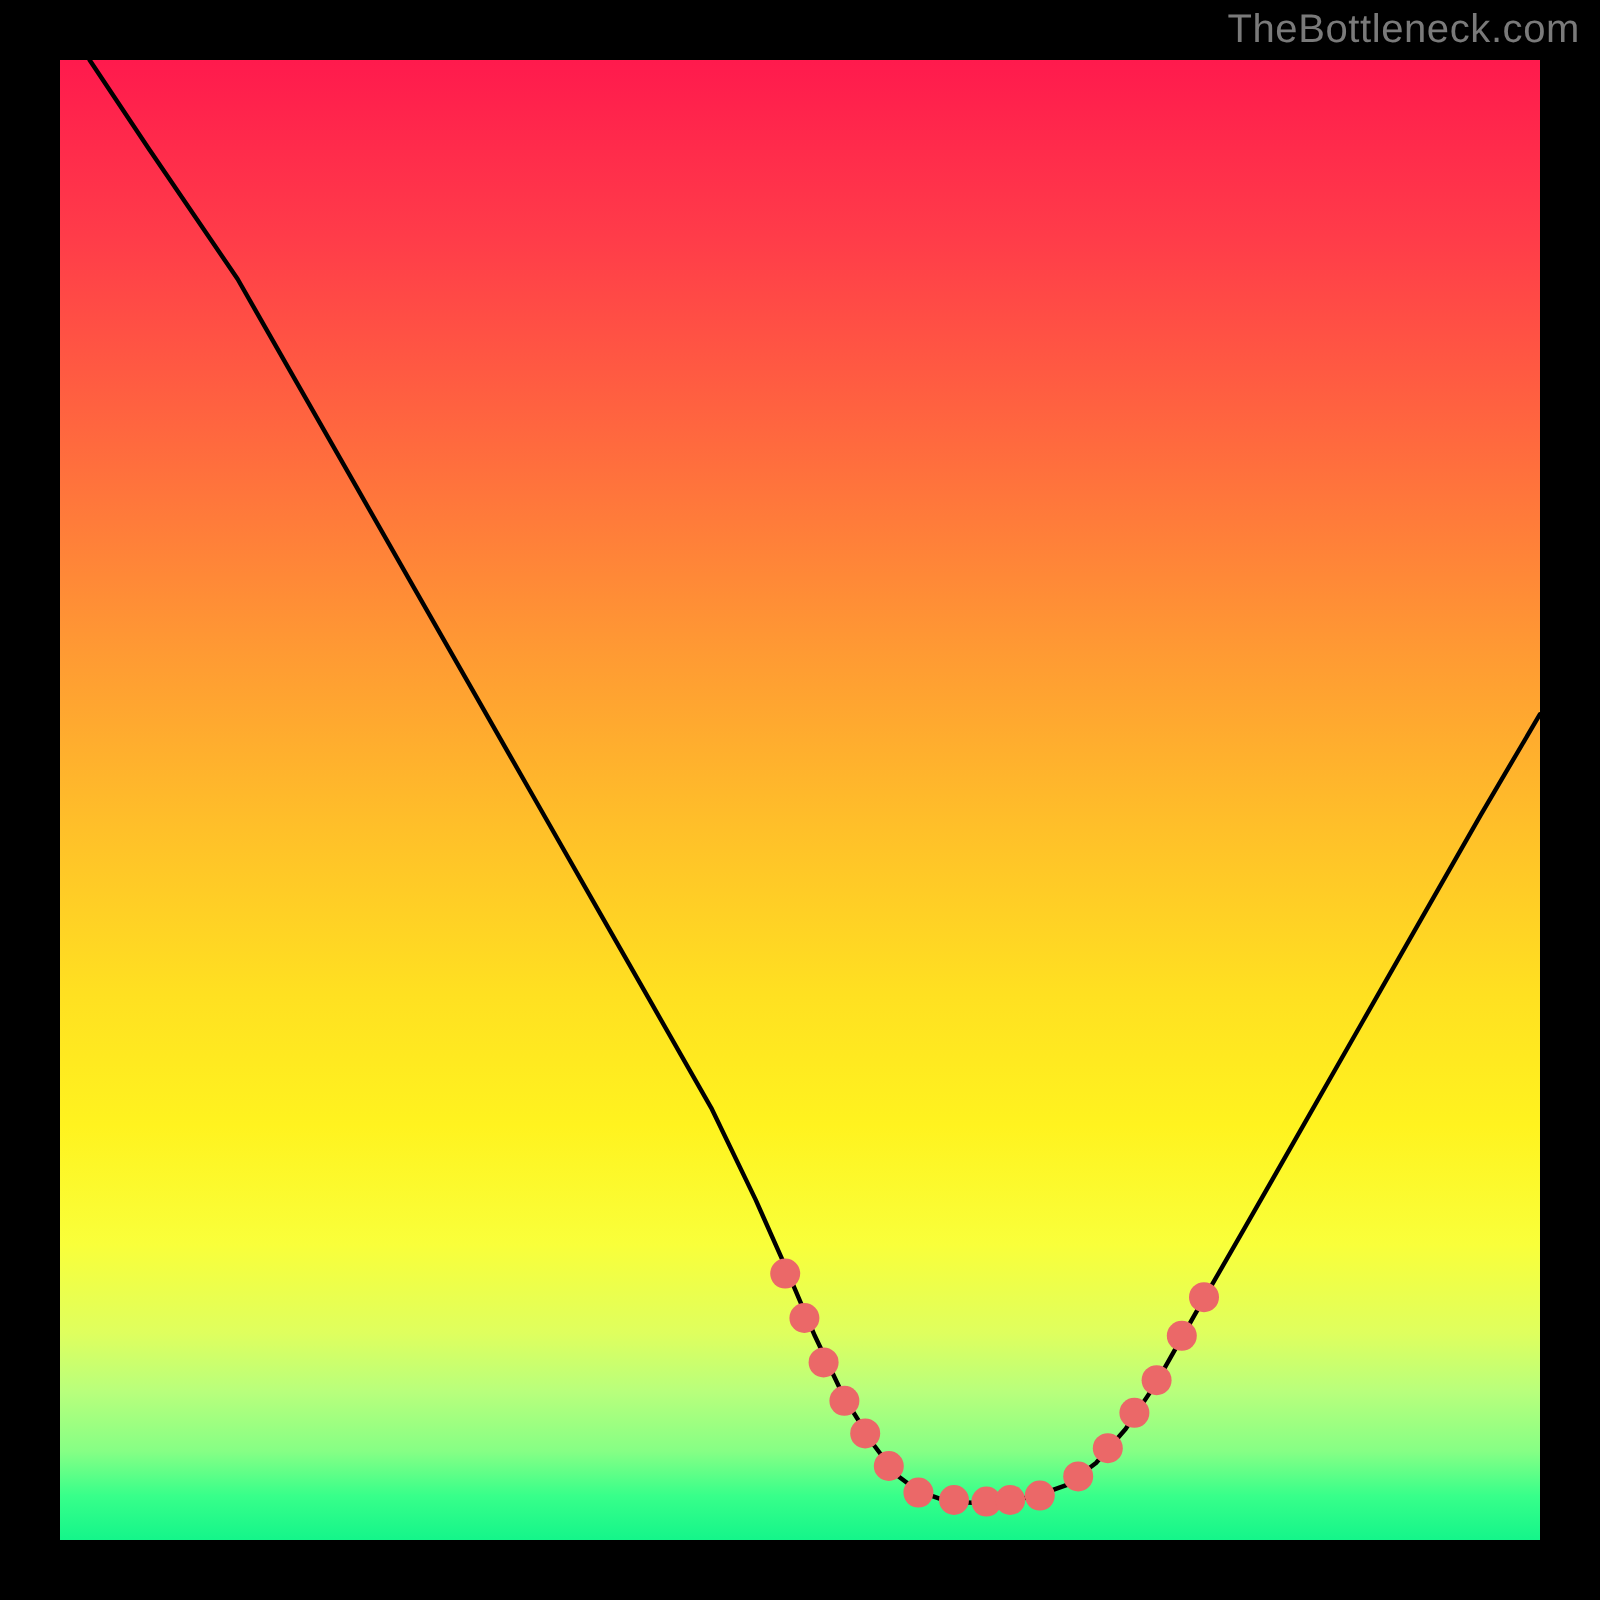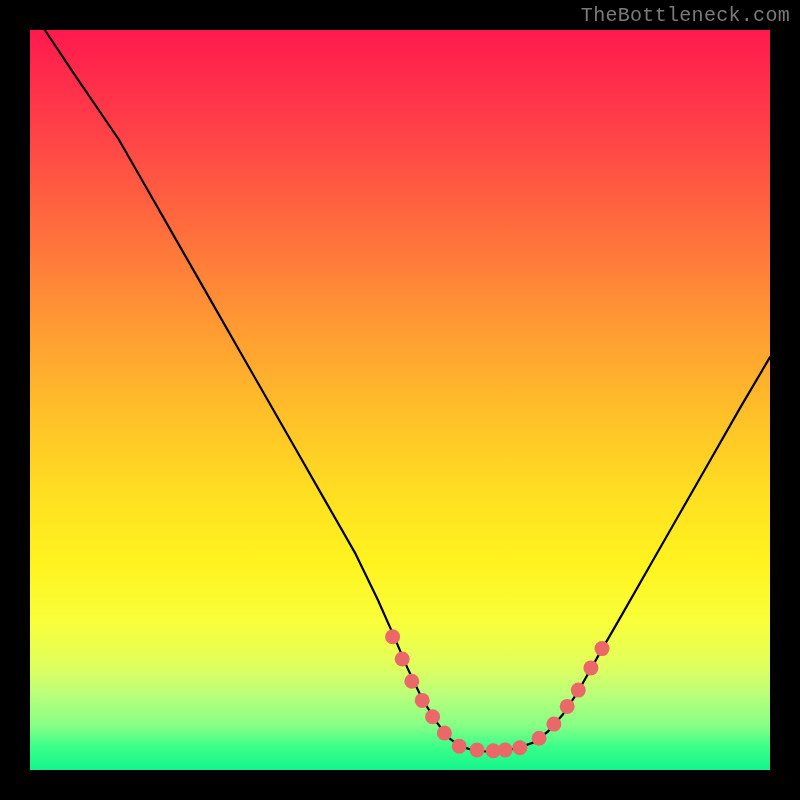--- a/index.html
+++ b/index.html
@@ -14,21 +14,21 @@
     position: relative;
     width: 800px;
     height: 800px;
     background: #000;
   }
   .attribution {
     position: absolute;
     top: 4px;
     right: 10px;
     color: #7a7a7a;
-    font-family: Liberation Mono, monospace;
+    font-family: Liberation Sans, sans-serif;
     font-size: 20px;
     letter-spacing: 0.3px;
   }
   .plot-area {
     position: absolute;
     left: 30px;
     top: 30px;
     width: 740px;
     height: 740px;
   }

